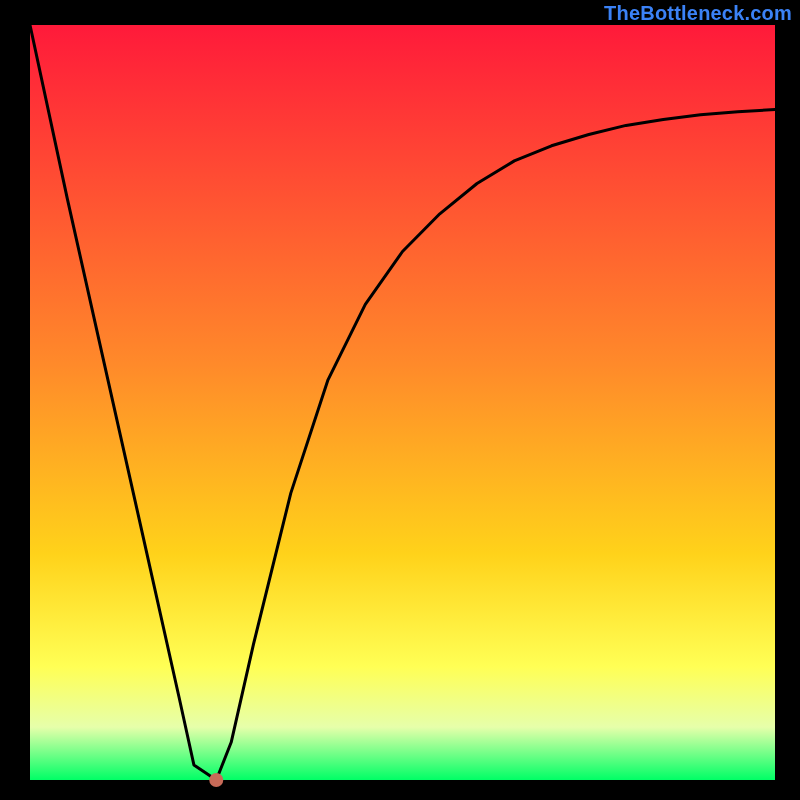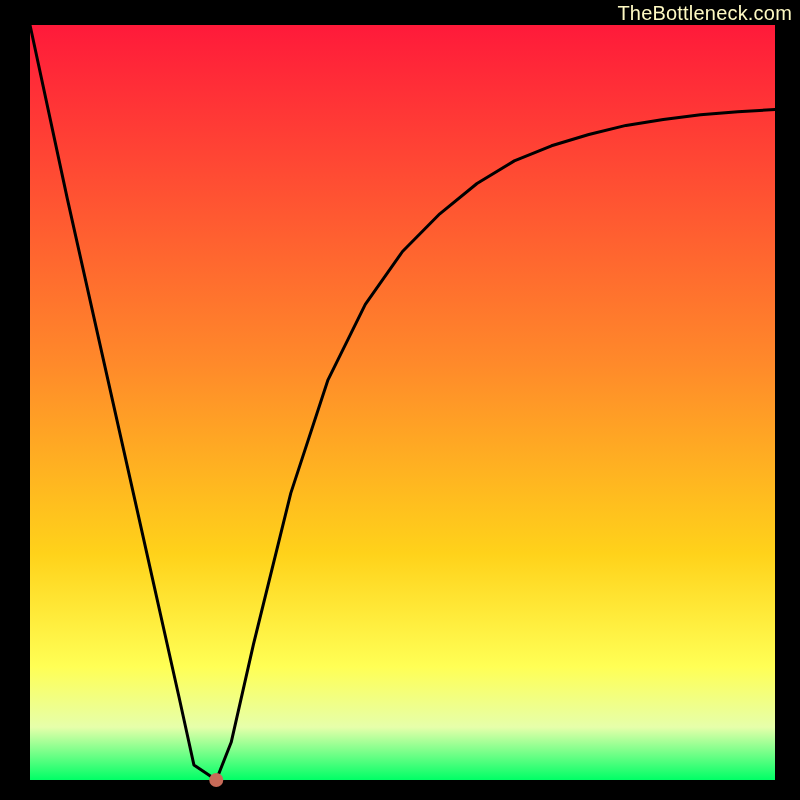--- a/index.html
+++ b/index.html
@@ -14,23 +14,23 @@
   .frame {
     width: 800px;
     height: 800px;
     background: #000;
     position: relative;
   }
   .watermark {
     position: absolute;
     top: 2px;
     right: 8px;
-    color: #fef9c3;
+    color: #3b82f6;
     font-size: 20px;
-    font-weight: 400;
+    font-weight: 700;
     letter-spacing: 0.2px;
     z-index: 5;
   }
   svg {
     display: block;
   }
 </style>
 </head>
 <body>
 

